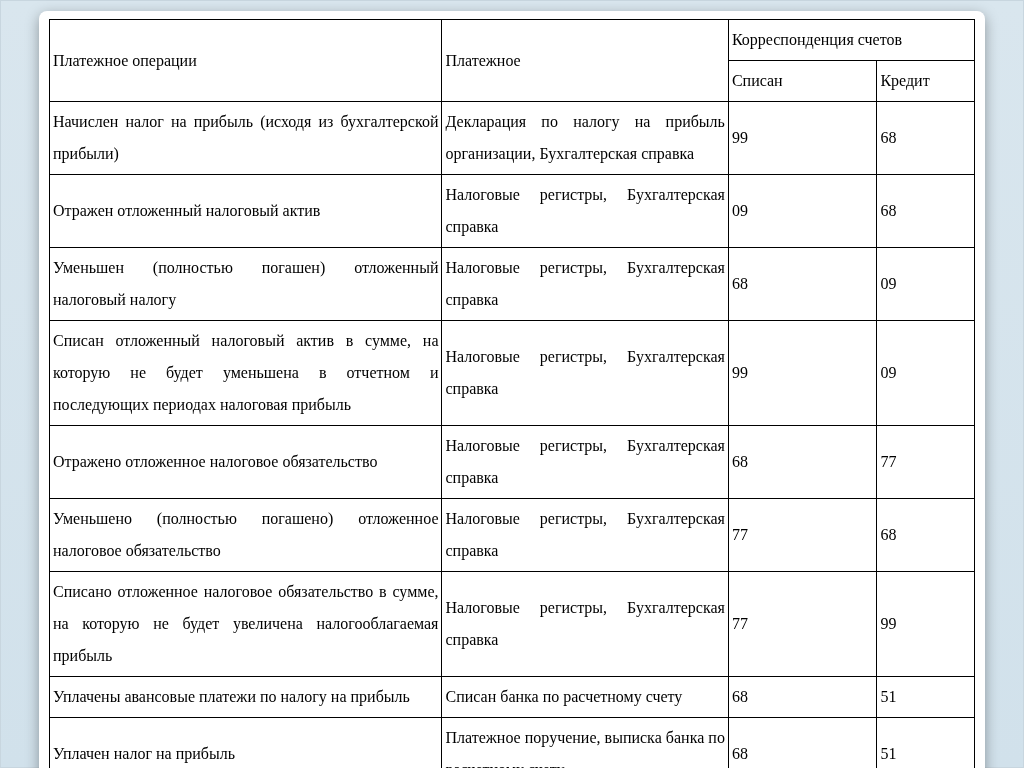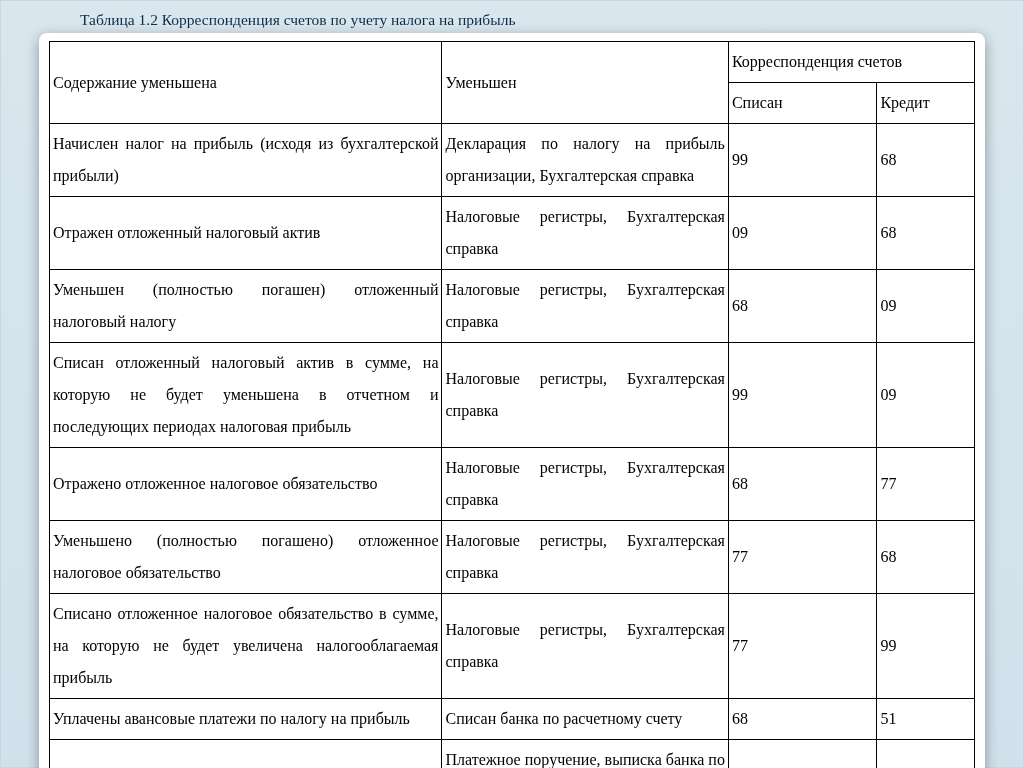--- a/index.html
+++ b/index.html
@@ -63,34 +63,33 @@
   }
   td.base-cell {
     text-align: justify;
     text-justify: inter-word;
   }
 </style>
 </head>
 <body>
 
 <div class="page">
-  <div class="title">Таблица 1.2 Корреспонденция счетов по учету налога на прибыль</div>
 
   <div class="card">
     <table>
       <colgroup>
         <col class="op">
           <col class="base">
           <col class="debit">
           <col class="credit">
       </colgroup>
       <thead>
         <tr class="row1">
-          <th rowspan="2">Содержание уменьшена</th>
-          <th rowspan="2">Уменьшен</th>
+          <th rowspan="2">Платежное операции</th>
+          <th rowspan="2">Платежное</th>
           <th colspan="2">Корреспонденция счетов</th>
         </tr>
         <tr class="row1">
           <th>Списан</th>
           <th>Кредит</th>
         </tr>
       </thead>
       <tbody>
         <tr>
           <td class="op-cell">Начислен налог на прибыль (исходя из бухгалтерской прибыли)</td>

